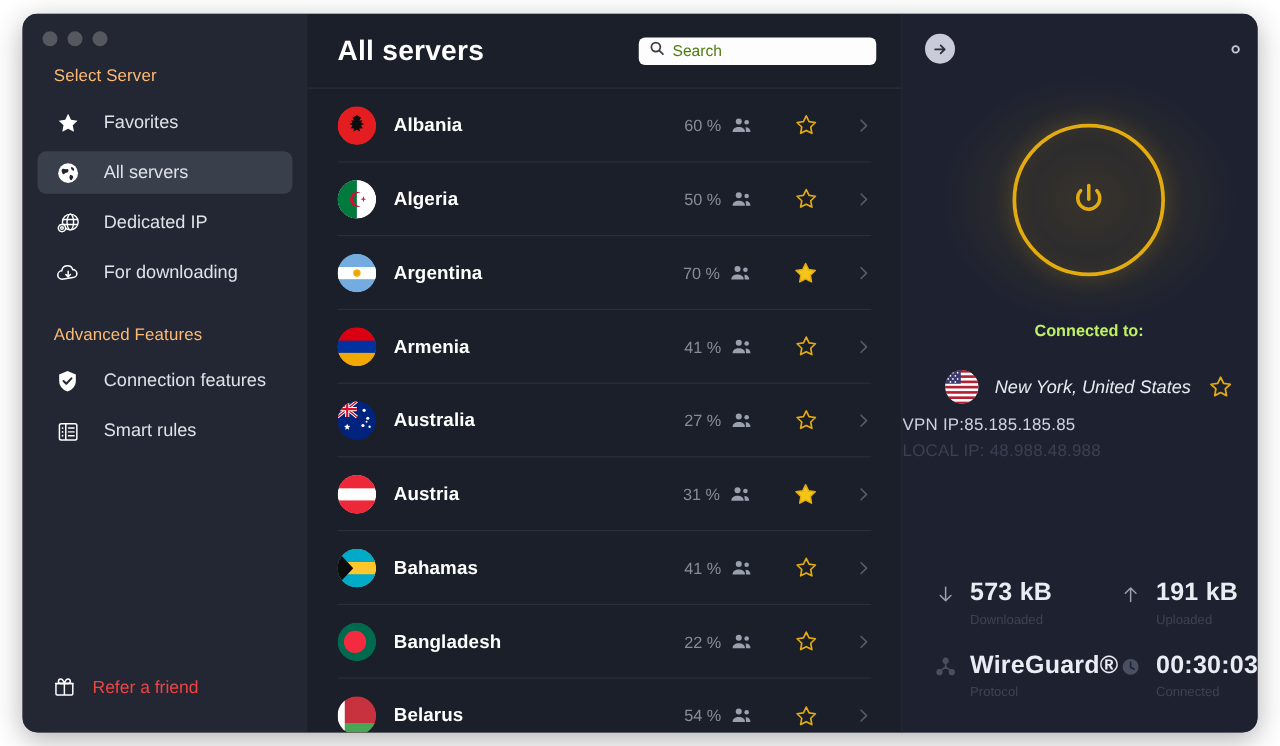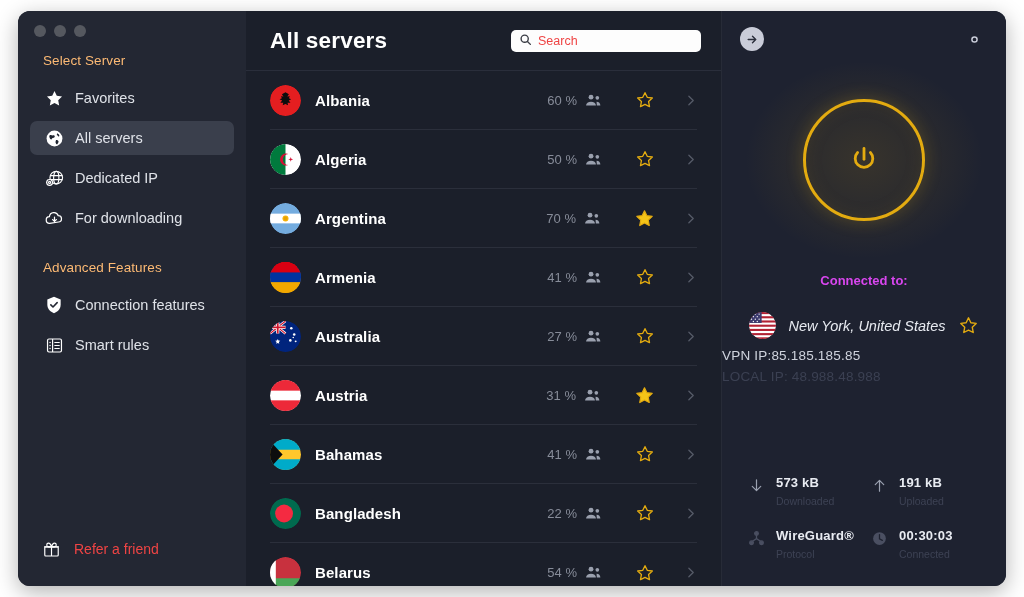--- a/index.html
+++ b/index.html
@@ -41,21 +41,21 @@
   .sb-section-label {
     color: #fdba74;
     font-size: 13.5px;
     padding: 8px 0 10px 25px;
     letter-spacing: .1px;
   }
   .sb-section-label.adv { padding-top: 22px; }
 
   .sb-item {
     display: flex; align-items: center;
-    gap: 10px;
+    gap: 18px;
     height: 34px;
     margin: 3px 12px;
     padding: 0 0 0 13px;
     border-radius: 7px;
     color: #dfe2e8;
     font-size: 14.5px;
     cursor: pointer;
   }
   .sb-item.active { background: #3a3f4c; }
   .sb-icon { width: 22px; height: 22px; display: flex; align-items: center; justify-content: center; flex: 0 0 22px; }
@@ -84,21 +84,21 @@
   }
   .list-title { color: #ffffff; font-size: 22.5px; font-weight: bold; letter-spacing: .2px; }
   .search-box {
     margin-left: auto;
     width: 190px; height: 22px;
     background: #fdfdfd;
     border-radius: 5px;
     display: flex; align-items: center;
     gap: 6px; padding: 0 8px;
   }
-  .search-box .ph { color: #ef4444; font-size: 12.5px; }
+  .search-box .ph { color: #4d7c0f; font-size: 12.5px; }
 
   .rows { flex: 1 1 auto; overflow: hidden; padding: 0 24px 0 24px; }
   .srv-row {
     display: flex; align-items: center;
     height: 59px;
     border-bottom: 1px solid #2b2f3b;
     cursor: pointer;
   }
   .srv-row:last-child { border-bottom: none; }
   .flag {
@@ -143,24 +143,24 @@
     border-radius: 50%;
     border: 3px solid #e3ab10;
     display: flex; align-items: center; justify-content: center;
     cursor: pointer;
     box-shadow: 0 0 18px rgba(227,171,16,0.22), inset 0 0 18px rgba(227,171,16,0.10);
     position: relative;
   }
 
   .connected-label {
     text-align: center;
-    color: #d946ef;
+    color: #bef264;
     font-size: 13px;
     font-weight: bold;
-    margin-top: 20px;
+    margin-top: 4px;
   }
 
   .loc-row {
     display: flex; align-items: center; justify-content: center;
     gap: 13px; margin-top: 24px; padding: 0 18px; font-style: italic;
   }
   .loc-flag { width: 27px; height: 27px; border-radius: 50%; overflow: hidden; flex: 0 0 27px; }
   .loc-name { color: #e7eaf0; font-size: 14.5px; }
   .loc-star { display: flex; cursor: pointer; }
 
@@ -171,21 +171,21 @@
     margin-top: auto;
     padding: 0 0 24px 0;
     display: grid;
     grid-template-columns: 1fr 1fr;
     row-gap: 17px;
     padding-left: 24px;
     padding-right: 14px;
   }
   .stat { display: flex; align-items: flex-start; gap: 10px; }
   .stat-ic { width: 20px; height: 22px; display: flex; align-items: center; justify-content: center; flex: 0 0 20px; margin-top: 1px; }
-  .stat-val { color: #e9ecf2; font-size: 13px; font-weight: bold; letter-spacing: .2px; }
+  .stat-val { color: #e9ecf2; font-size: 20px; font-weight: bold; letter-spacing: .2px; }
   .stat-cap { color: #3d4254; font-size: 10.5px; margin-top: 1px; }
 </style>
 </head>
 <body>
 
 <div id="app-window">
 
   <div id="sidebar">
     <div class="traffic-lights">
       <span class="tl-dot"></span>

